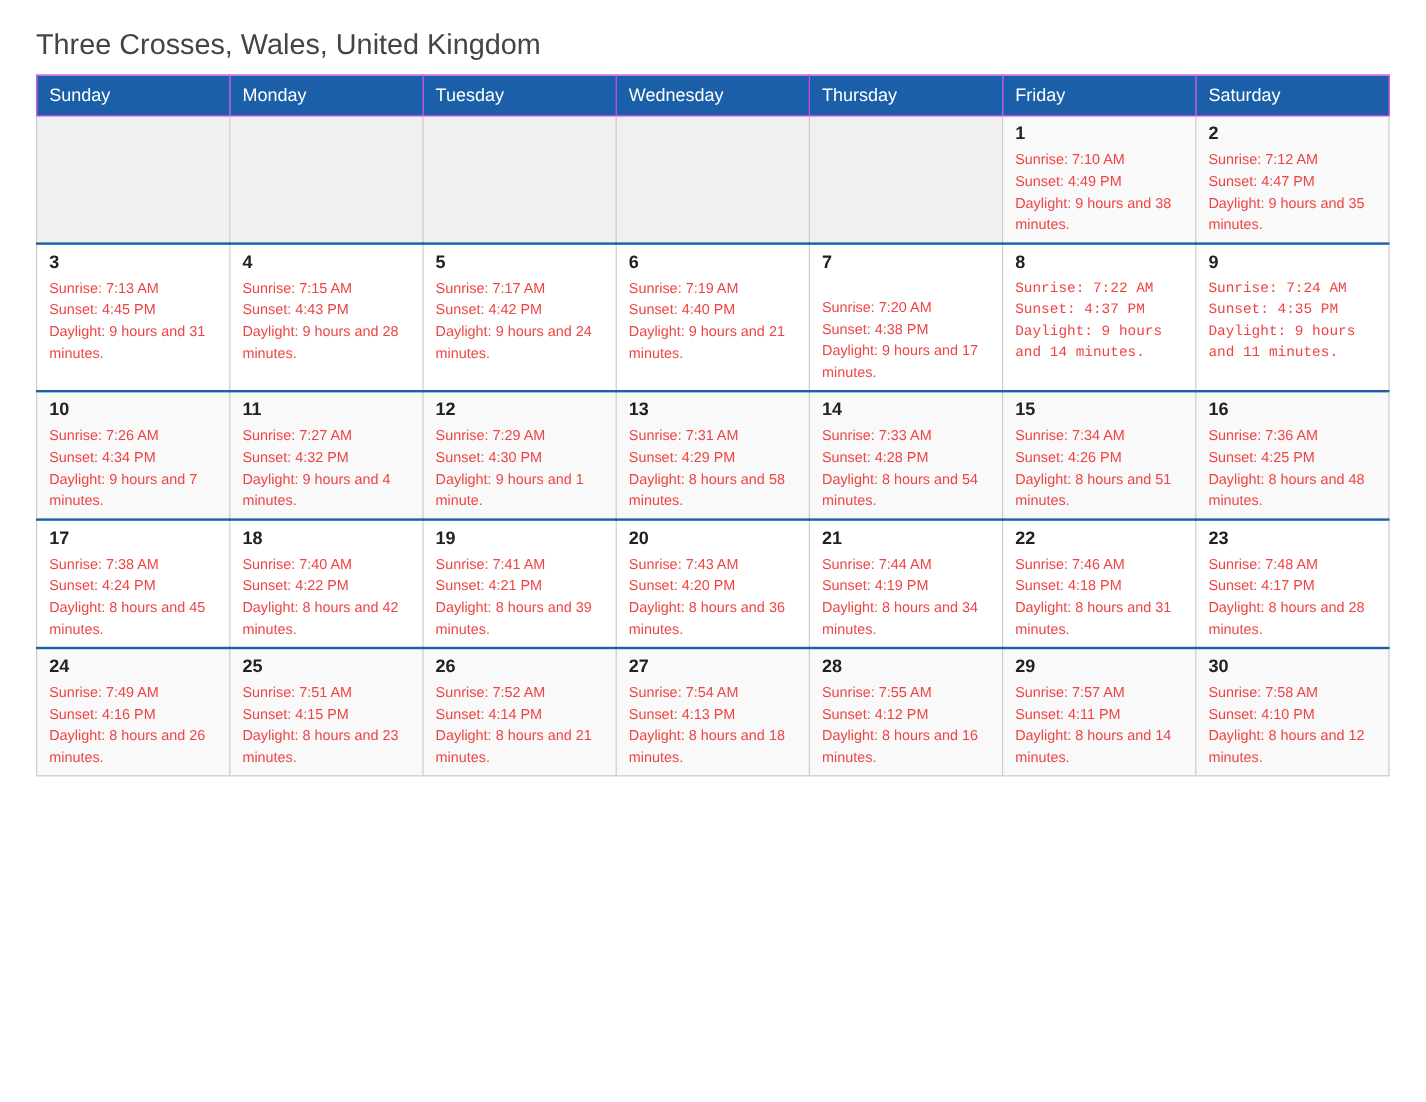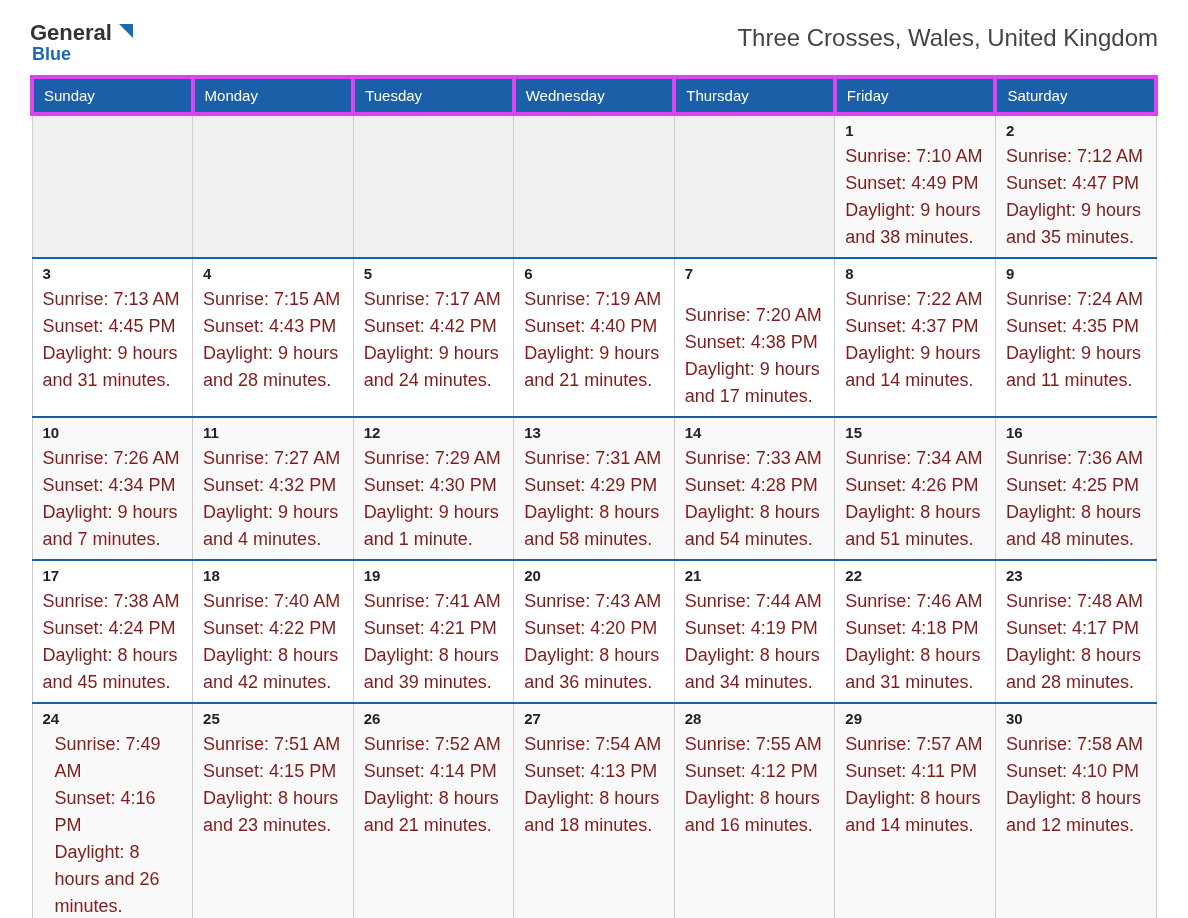--- a/index.html
+++ b/index.html
@@ -54,21 +54,21 @@
       border-collapse: collapse;
       margin-top: 10px;
     }
     .calendar th {
       background: #1a5fa8;
       color: #fff;
       font-size: 15px;
       font-weight: normal;
       padding: 8px 10px;
       text-align: left;
-      border: 4px solid #d946ef;
+      border: 1px solid #d946ef;
     }
     .calendar td {
       vertical-align: top;
       padding: 6px 10px;
       border: 1px solid #ccc;
       font-size: 13px;
       color: #333;
       width: calc(100% / 7);
       min-height: 100px;
       background: #fff;
@@ -80,50 +80,39 @@
       background: #fff;
     }
     .day-num {
       font-size: 15px;
       font-weight: bold;
       color: #222;
       display: block;
       margin-bottom: 4px;
     }
     .day-info {
-      font-size: 18px;
-      color: #7f1d1d;
+      font-size: 12px;
+      color: #ef4444;
       line-height: 1.5;
     }
     .empty-cell {
       background: #f0f0f0 !important;
     }
     
     .calendar tbody tr {
       border-top: 2px solid #1a5fa8;
     }
     .calendar tbody tr:first-child {
       border-top: none;
     }
   </style>
 </head>
 <body>
 
 <div class="header-area">
-  <div class="logo-area">
-    <div style="display:flex; align-items:center;">
-      <span class="logo-text">General</span>
-      <span style="display:inline-block; margin-left:3px;">
-        <svg width="22" height="22" viewBox="0 0 22 22">
-          <polygon points="4,4 18,4 18,18" fill="#1a6aad"></polygon>
-        </svg>
-      </span>
-    </div>
-    <div class="logo-sub">Blue</div>
-  </div>
   <div class="title-area">
     <div class="subtitle">Three Crosses, Wales, United Kingdom</div>
   </div>
 </div>
 
 <table class="calendar">
   <thead>
     <tr>
       <th>Sunday</th>
       <th>Monday</th>
@@ -180,27 +169,27 @@
 Daylight: 9 hours and 21 minutes.</div>
         </td>
         <td>
           <span class="day-num">7</span>
           <div class="day-info" style="white-space: pre-line; margin-top: 20px;">Sunrise: 7:20 AM
 Sunset: 4:38 PM
 Daylight: 9 hours and 17 minutes.</div>
         </td>
         <td>
           <span class="day-num">8</span>
-          <div class="day-info" style="white-space: pre-line;">Sunrise: 7:22 AM
+          <div class="day-info" style="white-space: pre-line; font-family: Liberation Mono, monospace;">Sunrise: 7:22 AM
 Sunset: 4:37 PM
 Daylight: 9 hours and 14 minutes.</div>
         </td>
         <td>
           <span class="day-num">9</span>
-          <div class="day-info" style="white-space: pre-line;">Sunrise: 7:24 AM
+          <div class="day-info" style="white-space: pre-line; font-family: Liberation Mono, monospace;">Sunrise: 7:24 AM
 Sunset: 4:35 PM
 Daylight: 9 hours and 11 minutes.</div>
         </td>
       </tr>
       <tr>
         <td>
           <span class="day-num">10</span>
           <div class="day-info" style="white-space: pre-line;">Sunrise: 7:26 AM
 Sunset: 4:34 PM
 Daylight: 9 hours and 7 minutes.</div>
@@ -282,21 +271,21 @@
         <td>
           <span class="day-num">23</span>
           <div class="day-info" style="white-space: pre-line;">Sunrise: 7:48 AM
 Sunset: 4:17 PM
 Daylight: 8 hours and 28 minutes.</div>
         </td>
       </tr>
       <tr>
         <td>
           <span class="day-num">24</span>
-          <div class="day-info" style="white-space: pre-line; margin-left: 12px;">Sunrise: 7:49 AM
+          <div class="day-info" style="white-space: pre-line;">Sunrise: 7:49 AM
 Sunset: 4:16 PM
 Daylight: 8 hours and 26 minutes.</div>
         </td>
         <td>
           <span class="day-num">25</span>
           <div class="day-info" style="white-space: pre-line;">Sunrise: 7:51 AM
 Sunset: 4:15 PM
 Daylight: 8 hours and 23 minutes.</div>
         </td>
         <td>

